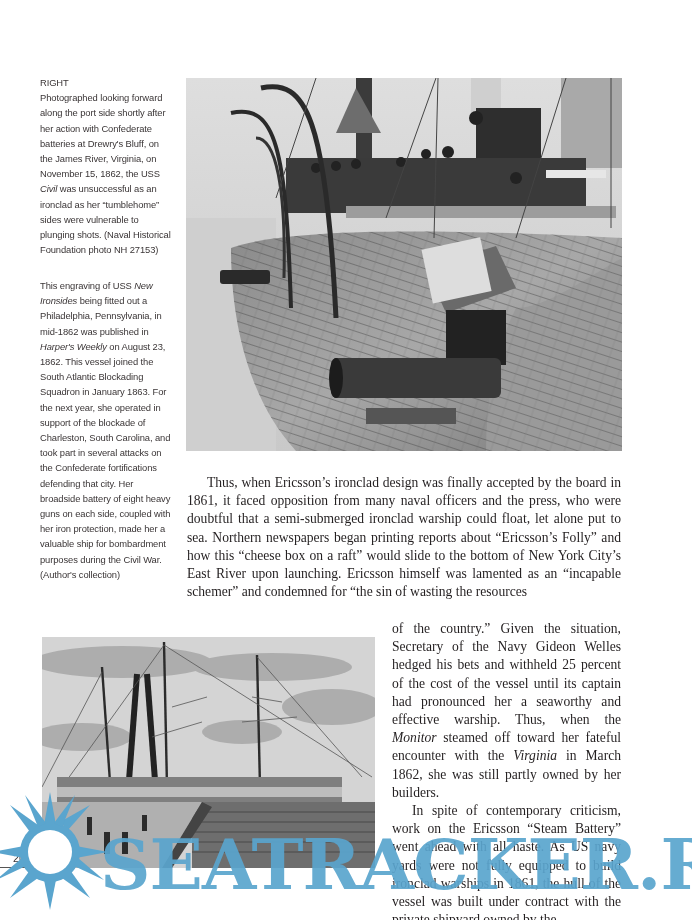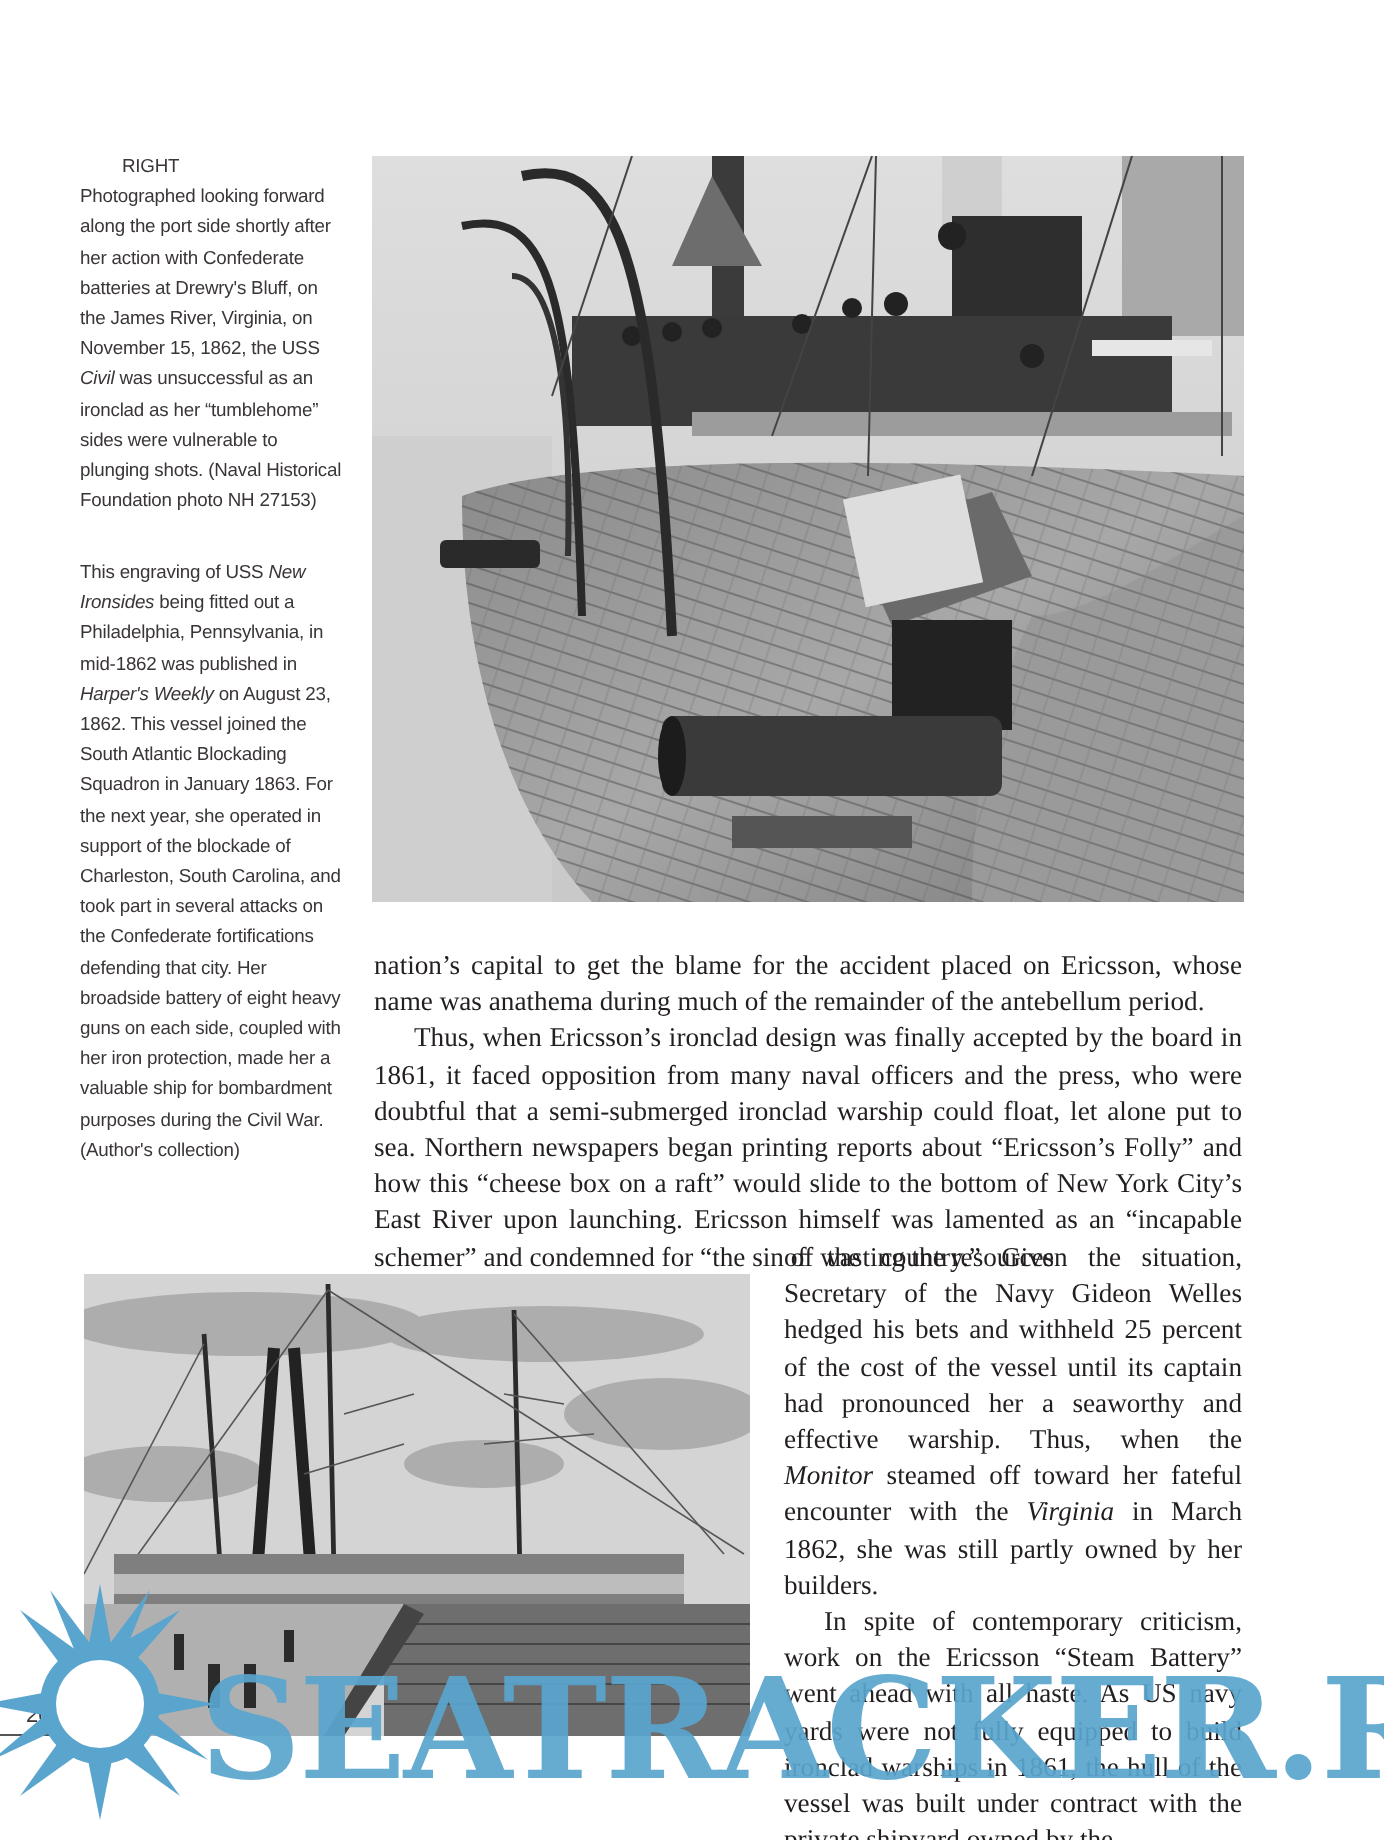--- a/index.html
+++ b/index.html
@@ -5,21 +5,21 @@
   html, body { margin: 0; padding: 0; }
   body {
     width: 692px; height: 920px; position: relative; overflow: hidden;
     background: #ffffff; color: #231f20;
   }
   .caption {
     position: absolute; left: 40px; width: 132px;
     font-family: "Liberation Sans", sans-serif; font-size: 9.4px; line-height: 15.2px;
     color: #3a3536; letter-spacing: -0.1px;
   }
-  .caption .label { text-transform: uppercase; display: block; margin-left: 21px; }
+  .caption .label { text-transform: uppercase; display: block; }
   .caption i { font-style: italic; }
   #cap1 { top: 75px; }
   #cap2 { top: 278px; }
 
   .photo {
     position: absolute; overflow: hidden; background: #cfcfcf;
   }
   #photo-top { left: 186px; top: 78px; width: 436px; height: 373px; }
   #engraving { left: 42px; top: 637px; width: 333px; height: 231px; }
   .photo svg { display: block; width: 100%; height: 100%; }
@@ -190,21 +190,20 @@
     <g fill="#2b2b2b">
       <rect x="45" y="180" width="5" height="18"></rect>
         <rect x="62" y="195" width="6" height="22"></rect>
       <rect x="80" y="195" width="6" height="22"></rect>
         <rect x="100" y="178" width="5" height="16"></rect>
     </g>
   </svg>
 </div>
 
 <div class="body-text" id="body-main">
-  <p>nation’s capital to get the blame for the accident placed on Ericsson, whose name was anathema during much of the remainder of the antebellum period.</p>
   <p class="indent">Thus, when Ericsson’s ironclad design was finally accepted by the board in 1861, it faced opposition from many naval officers and the press, who were doubtful that a semi-submerged ironclad warship could float, let alone put to sea. Northern newspapers began printing reports about “Ericsson’s Folly” and how this “cheese box on a raft” would slide to the bottom of New York City’s East River upon launching. Ericsson himself was lamented as an “incapable schemer” and condemned for “the sin of wasting the resources</p>
 </div>
 
 <div class="body-text" id="body-wrap">
   <p><span>of the country.” Given the situation, Secretary of the Navy Gideon Welles hedged his bets and withheld 25 percent of the cost of the vessel until its captain had pronounced her a seaworthy and effective warship. Thus, when the </span><i>Monitor</i><span> steamed off toward her fateful encounter with the </span><i>Virginia</i><span> in March 1862, she was still partly owned by her builders.</span></p>
   <p class="indent">In spite of contemporary criticism, work on the Ericsson “Steam Battery” went ahead with all haste. As US navy yards were not fully equipped to build ironclad warships in 1861, the hull of the vessel was built under contract with the private shipyard owned by the</p>
 </div>
 
 <div id="page-number">20</div>
 <div id="page-rule"></div>

